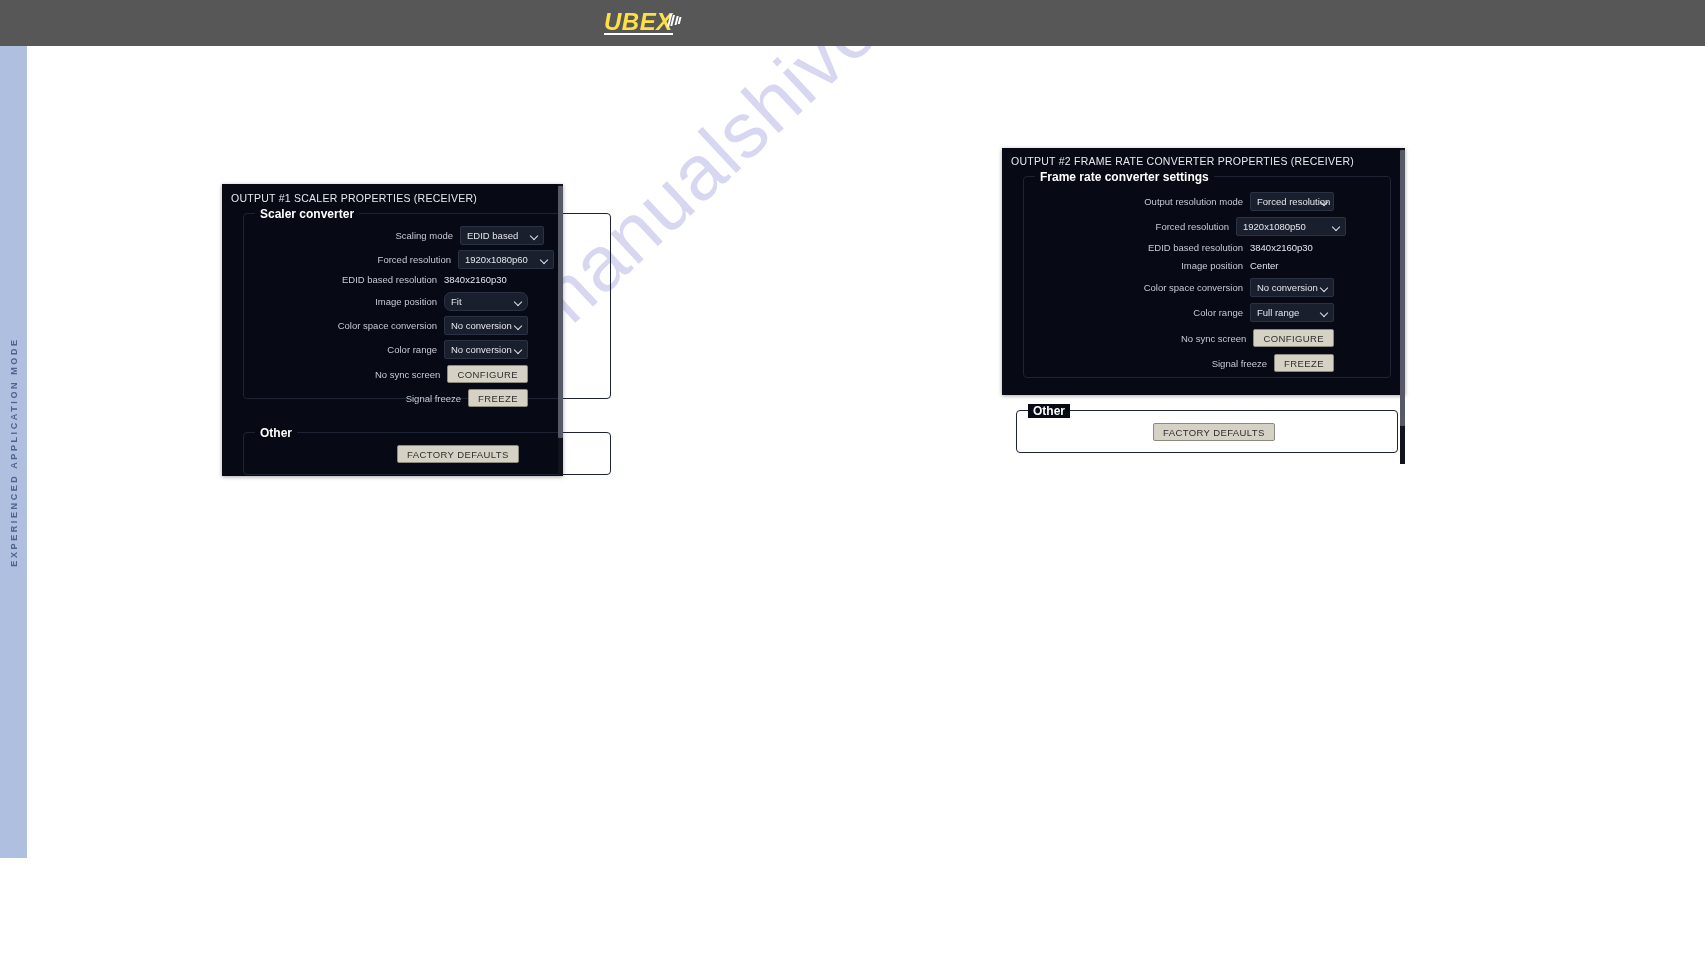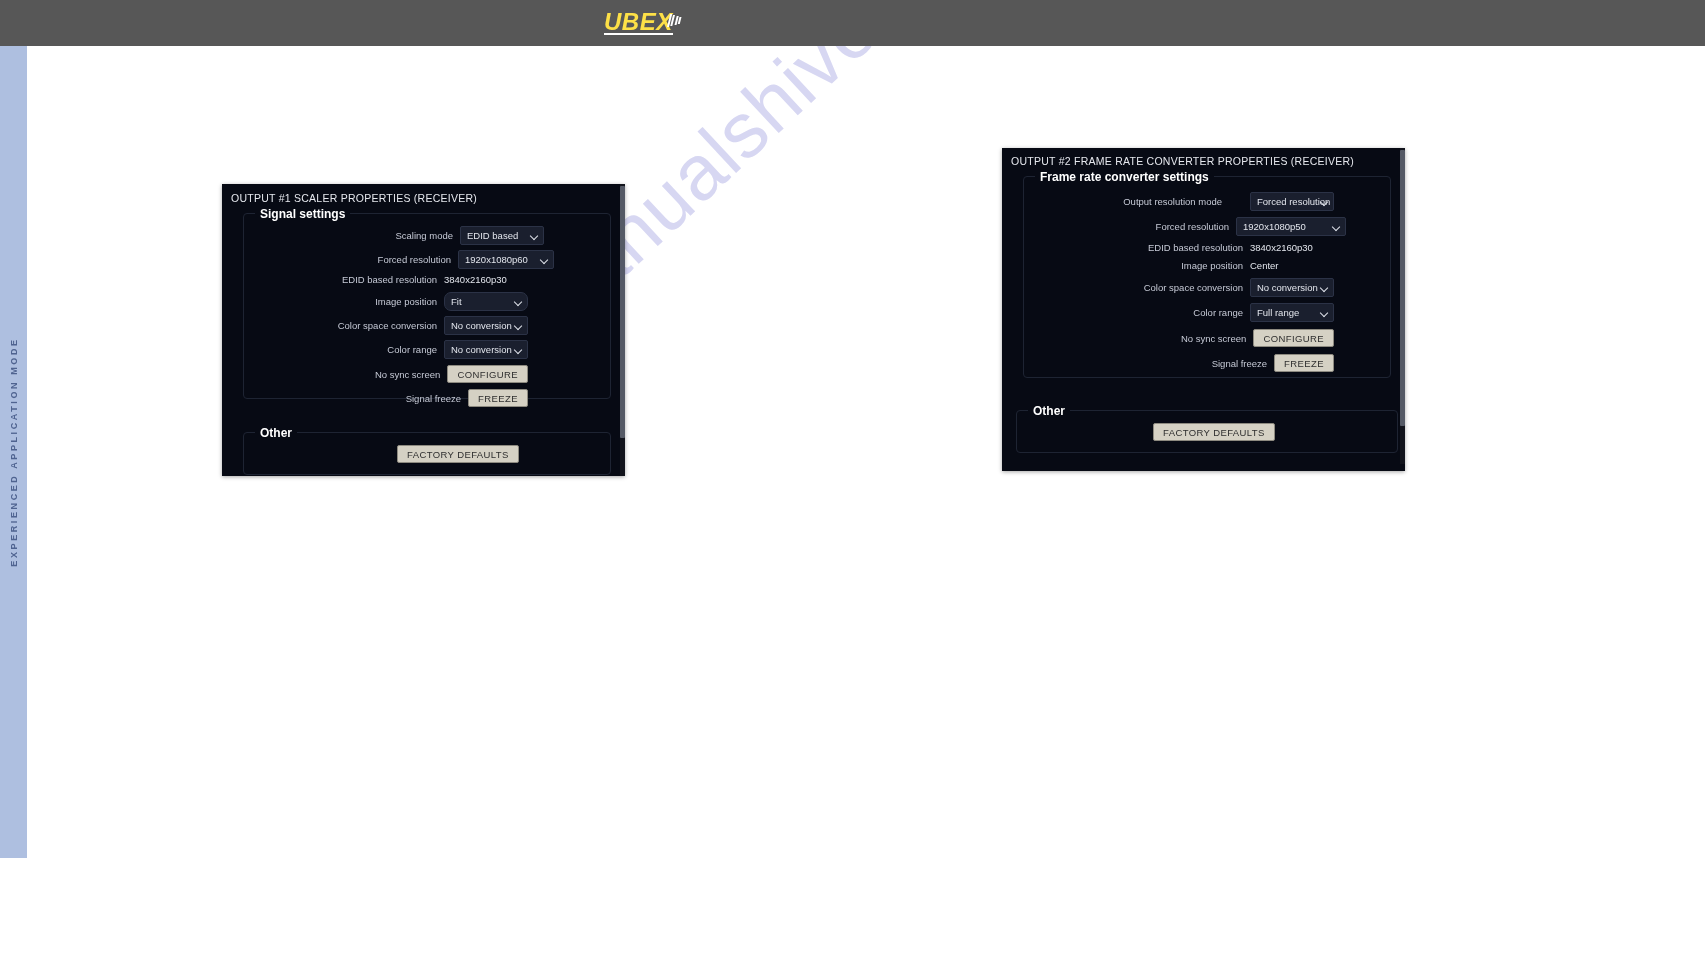--- a/index.html
+++ b/index.html
@@ -238,26 +238,26 @@
 
   <div class="sidebar">
     <div class="sidebar-label">EXPERIENCED APPLICATION MODE</div>
   </div>
 
   <div class="sheet"></div>
   <div class="bottom-strip"></div>
 
   <div class="watermark">manualshive.com</div>
 
-  <div class="panel" id="panel1" style="left:222px; top:184px; width:403px; height:292px;">
+  <div class="panel" id="panel1" style="left:222px; top:184px; width:341px; height:292px;">
 
     <div class="panel-title" style="position:absolute; left:9px; top:8px;">OUTPUT #1 SCALER PROPERTIES (RECEIVER)</div>
 
     <div class="fieldset" style="left:21px; top:29px; width:368px; height:186px;">
-      <span class="legend">Signal settings</span>
+      <span class="legend">Scaler converter</span>
 
       <div class="row" style="left:16px; top:12px; width:284px;">
         <span class="row-label">Scaling mode</span>
         <div class="select" style="width:84px;">
           <span>EDID based</span>
           <span class="chev"></span>
         </div>
       </div>
 
       <div class="row" style="left:0; top:36px; width:310px;">
@@ -311,28 +311,28 @@
     <div class="fieldset" style="left:21px; top:248px; width:368px; height:43px;">
       <span class="legend">Other</span>
       <div class="btn" style="position:absolute; left:153px; top:12px;">FACTORY DEFAULTS</div>
     </div>
 
     <div class="scrollbar-track" style="right:0; top:0; width:5px; height:292px;">
       <div class="scrollbar-thumb" style="left:0; top:2px; width:5px; height:252px;"></div>
     </div>
   </div>
 
-  <div class="panel" id="panel2" style="left:1002px; top:148px; width:403px; height:323px;">
+  <div class="panel" id="panel2" style="left:1002px; top:148px; width:403px; height:247px;">
 
     <div class="panel-title" style="position:absolute; left:9px; top:7px;">OUTPUT #2 FRAME RATE CONVERTER PROPERTIES (RECEIVER)</div>
 
     <div class="fieldset" style="left:21px; top:28px; width:368px; height:202px;">
       <span class="legend">Frame rate converter settings</span>
 
-      <div class="row" style="left:0; top:15px; width:310px;gap:21px;">
+      <div class="row" style="left:0; top:15px; width:310px;">
         <span class="row-label">Output resolution mode</span>
         <div class="select" style="width:84px;">
           <span>Forced resolution</span>
           <span class="chev"></span>
         </div>
       </div>
 
       <div class="row" style="left:0; top:40px; width:322px;">
         <span class="row-label">Forced resolution</span>
         <div class="select" style="width:110px;">

